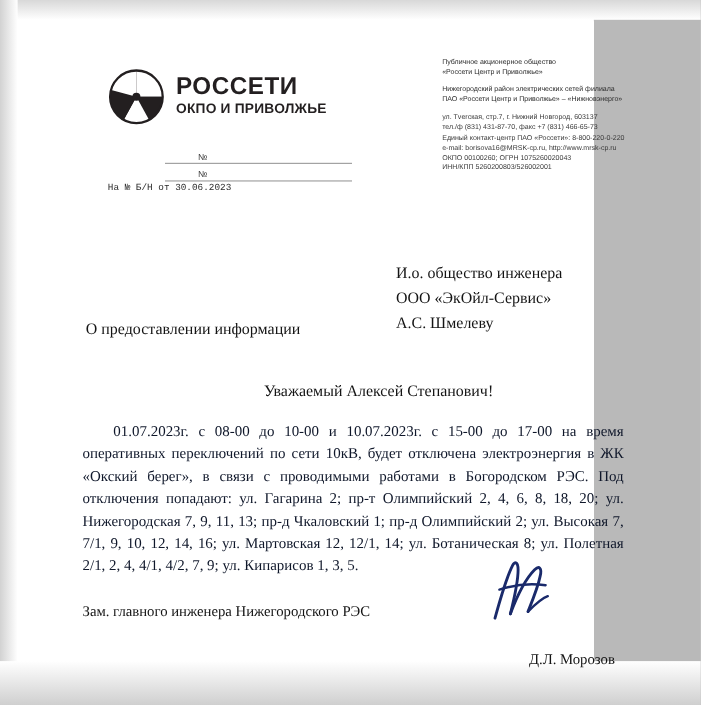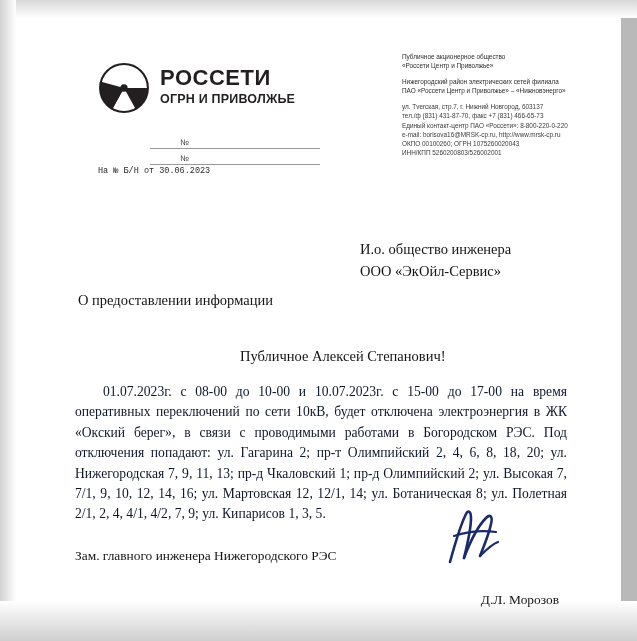--- a/index.html
+++ b/index.html
@@ -8,21 +8,21 @@
     background: #b9b9b9;
   }
   body {
     width: 637px;
     height: 641px;
     overflow: hidden;
     font-family: "Liberation Serif", serif;
   }
   .page {
     position: relative;
-    width: 621px;
+    width: 540px;
     height: 641px;
     background: #ffffff;
     box-sizing: border-box;
     border-radius: 20px;
   }
   
   .scan-shade-top {
     position: absolute;
     left: 0; top: 0; width: 637px; height: 18px;
     background: linear-gradient(to bottom, #d8d8d8, #ffffff);
@@ -198,21 +198,21 @@
         <path d="M50 4 A46 46 0 0 1 96 50 L50 50 Z" fill="#ffffff"></path>
         <path d="M50 50 L96 50 A46 46 0 0 1 72 90 Z" fill="#231f20"></path>
         <path d="M50 50 L72 90 A46 46 0 0 1 28 90 Z" fill="#ffffff"></path>
         <path d="M50 50 L28 90 A46 46 0 0 1 6 38 Z" fill="#231f20"></path>
         <path d="M50 50 L6 38 A46 46 0 0 1 50 4 Z" fill="#ffffff"></path>
         <circle cx="50" cy="50" r="46" fill="none" stroke="#231f20" stroke-width="4"></circle>
         <circle cx="50" cy="50" r="7" fill="#231f20"></circle>
       </svg>
       <div class="logo-text">
         <div class="brand-main">РОССЕТИ</div>
-        <div class="brand-sub">ОГРН И ПРИВОЛЖЬЕ</div>
+        <div class="brand-sub">ОКПО И ПРИВОЛЖЬЕ</div>
       </div>
     </div>
 
     <div class="requisites">
       <div class="req-group">
         <div class="req-line">Публичное акционерное общество</div>
         <div class="req-line">«Россети Центр и Приволжье»</div>
       </div>
       <div class="req-group">
         <div class="req-line">Нижегородский район электрических сетей филиала</div>
@@ -238,25 +238,26 @@
         <span class="rule"></span>
       </div>
     </div>
 
     <div class="ref-our">На № Б/Н  от  30.06.2023</div>
   </div>
 
   <div class="addressee">
     <div>И.о. общество инженера</div>
     <div>ООО «ЭкОйл-Сервис»</div>
+    <div>А.С. Шмелеву</div>
   </div>
 
   <div class="subject">О предоставлении информации</div>
 
-  <div class="salutation">Публичное Алексей Степанович!</div>
+  <div class="salutation">Уважаемый Алексей Степанович!</div>
 
   <div class="body-text">
     <p>01.07.2023г.  с 08-00 до 10-00 и  10.07.2023г.  с 15-00 до 17-00 на время оперативных переключений по сети 10кВ,  будет отключена электроэнергия в ЖК «Окский берег», в связи с проводимыми работами в Богородском РЭС. Под отключения попадают: ул. Гагарина 2; пр-т Олимпийский 2, 4, 6, 8, 18, 20; ул. Нижегородская 7, 9, 11, 13; пр-д Чкаловский 1; пр-д Олимпийский 2; ул. Высокая 7, 7/1, 9, 10, 12, 14, 16; ул. Мартовская 12, 12/1, 14; ул. Ботаническая 8; ул. Полетная  2/1, 2, 4, 4/1, 4/2, 7, 9; ул. Кипарисов 1, 3, 5.</p>
   </div>
 
   <div class="sign-row">
     <div class="sign-left">Зам. главного инженера Нижегородского РЭС</div>
     <svg class="signature-mark" viewBox="0 0 70 62">
       <path d="M10 56 C16 34 22 16 26 8 C28 4 31 5 31 12 C31 24 27 40 24 52" fill="none" stroke="#1a2a6b" stroke-width="2.6" stroke-linecap="round"></path>
       <path d="M24 52 C30 36 38 20 46 12 C50 8 53 10 51 18 C49 28 44 40 40 50" fill="none" stroke="#1a2a6b" stroke-width="2.6" stroke-linecap="round"></path>

